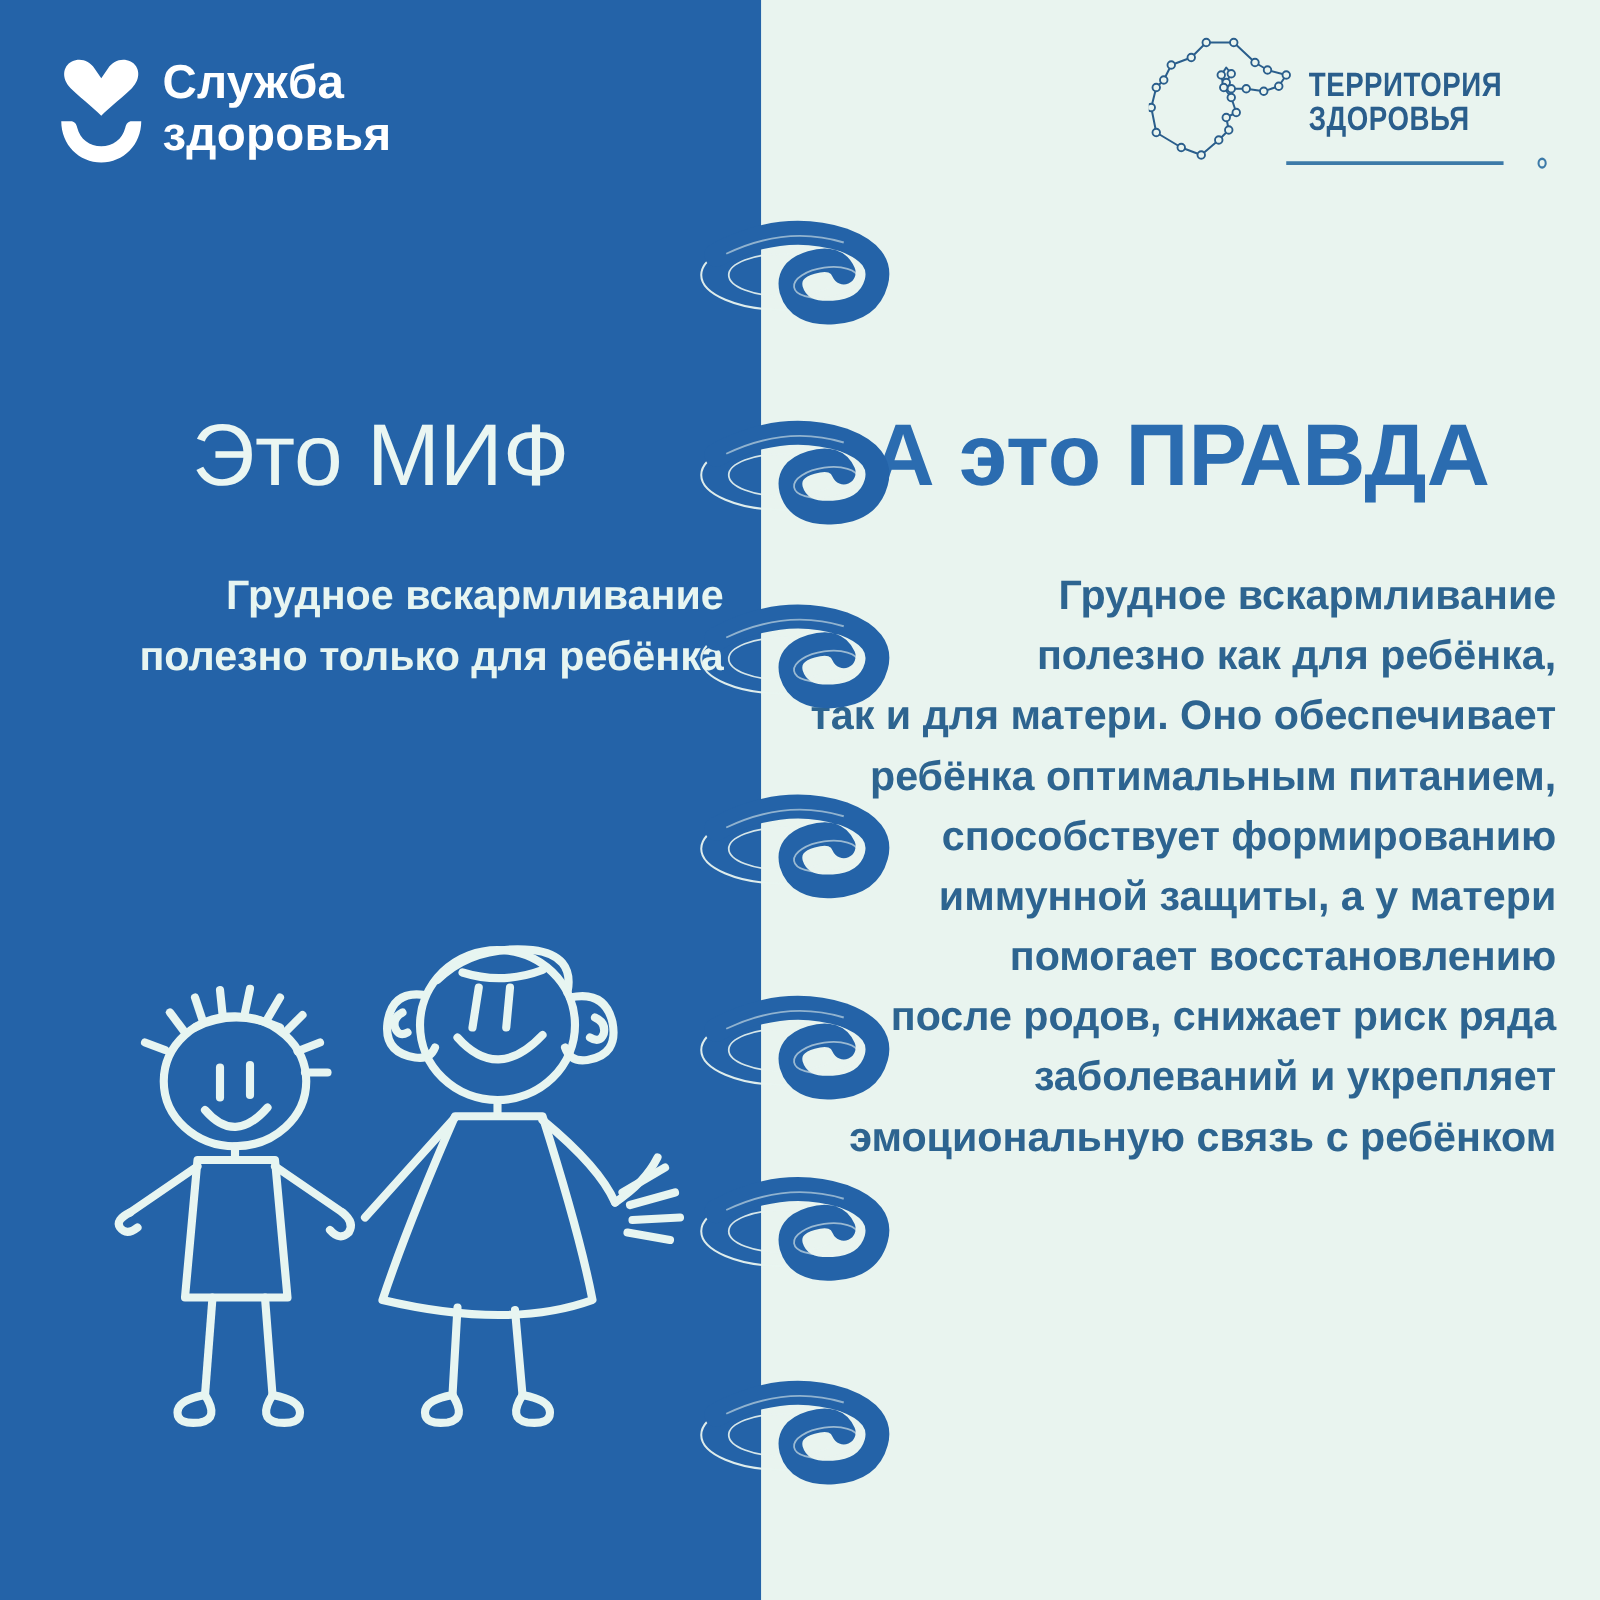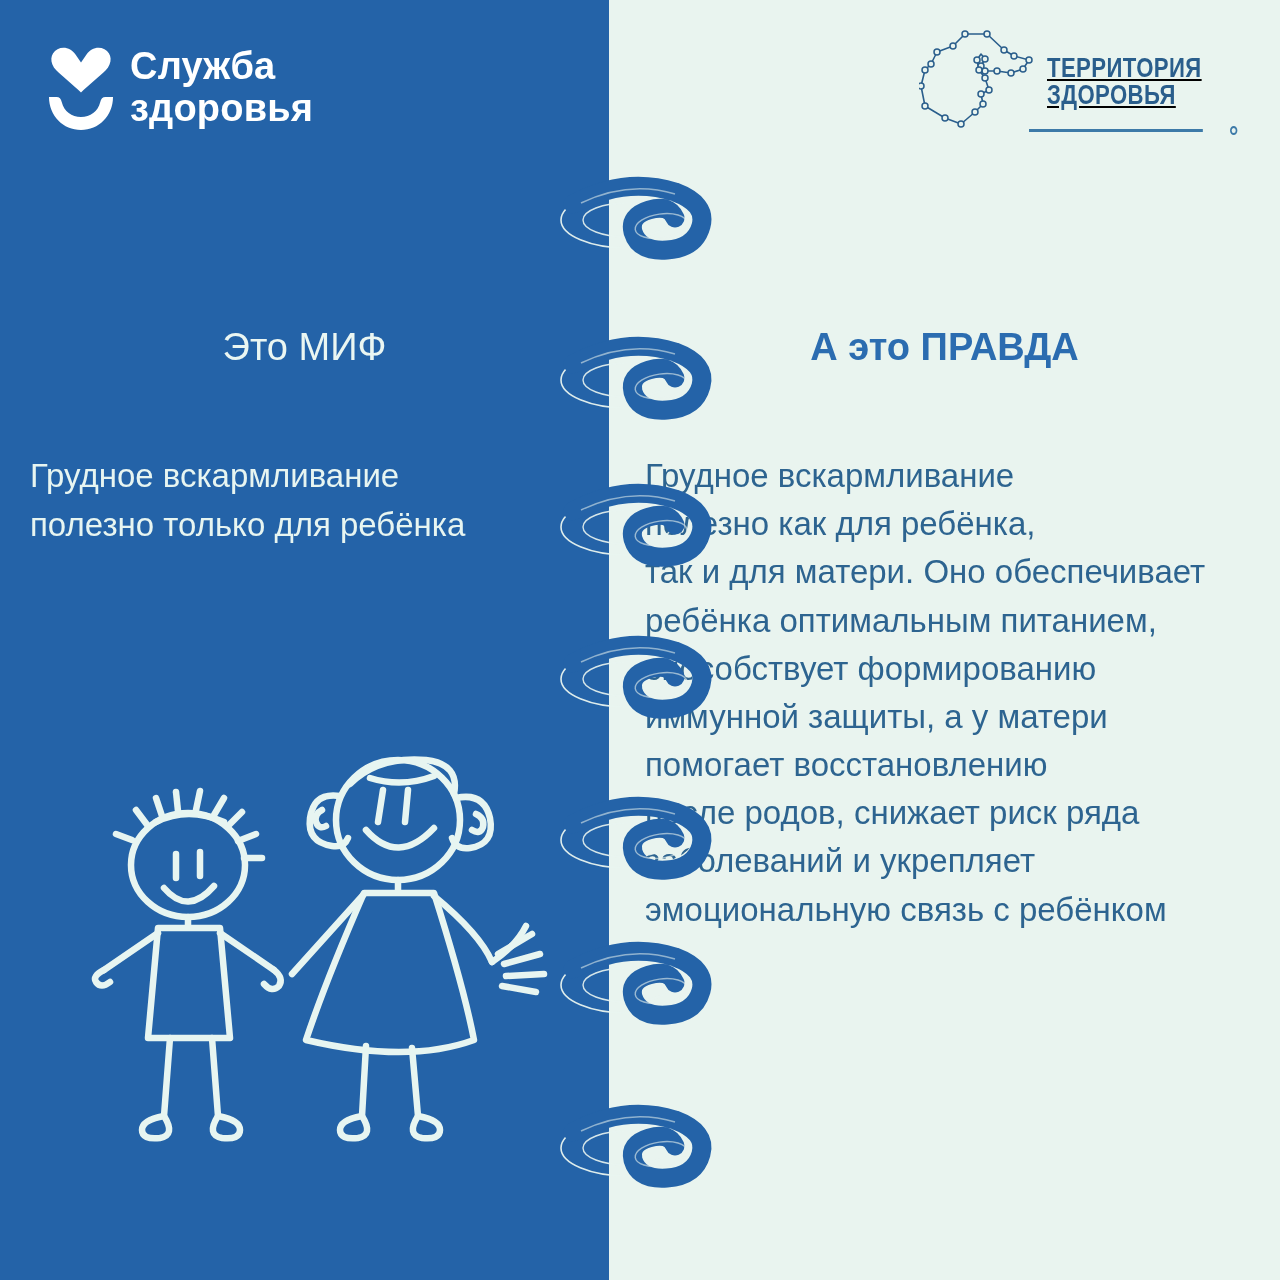--- a/index.html
+++ b/index.html
@@ -54,21 +54,20 @@
     display: flex;
     align-items: center;
     gap: 10px;
   }
   .map-mark { width: 118px; height: 112px; display: block; }
   .territory-words {
     display: flex;
     flex-direction: column;
     align-items: flex-start;
     line-height: 1;
-    text-decoration: underline;
   }
   .territory-words span {
     color: #2a5e8c;
     font-weight: bold;
     font-size: 27px;
     letter-spacing: .5px;
     transform: scaleX(.82);
     transform-origin: left center;
     display: block;
   }
@@ -90,32 +89,33 @@
     border: 2px solid #3d7aa8;
     border-radius: 50%;
     background: #e9f4ef;
     box-sizing: border-box;
   }
 
   
   .heading {
     position: absolute;
     text-align: center;
-    font-size: 38px;
+    font-size: 70px;
     line-height: 1.05;
     white-space: nowrap;
   }
   .heading-myth  { left: 0;    top: 328px; width: 609px;  color: #eaf6f2; font-weight: 400; }
   .heading-truth { left: 609px; top: 328px; width: 671px; color: #2b6cb0; font-weight: 700; }
 
   
   .body-copy {
     position: absolute;
-    text-align: left;
+    text-align: right;
     white-space: pre-line;
+    font-weight: bold;
   }
   .body-myth {
     left: 30px;
     top: 452px;
     width: 549px;
     color: #e7f5f1;
     font-size: 33px;
     line-height: 1.48;
   }
   .body-truth {

